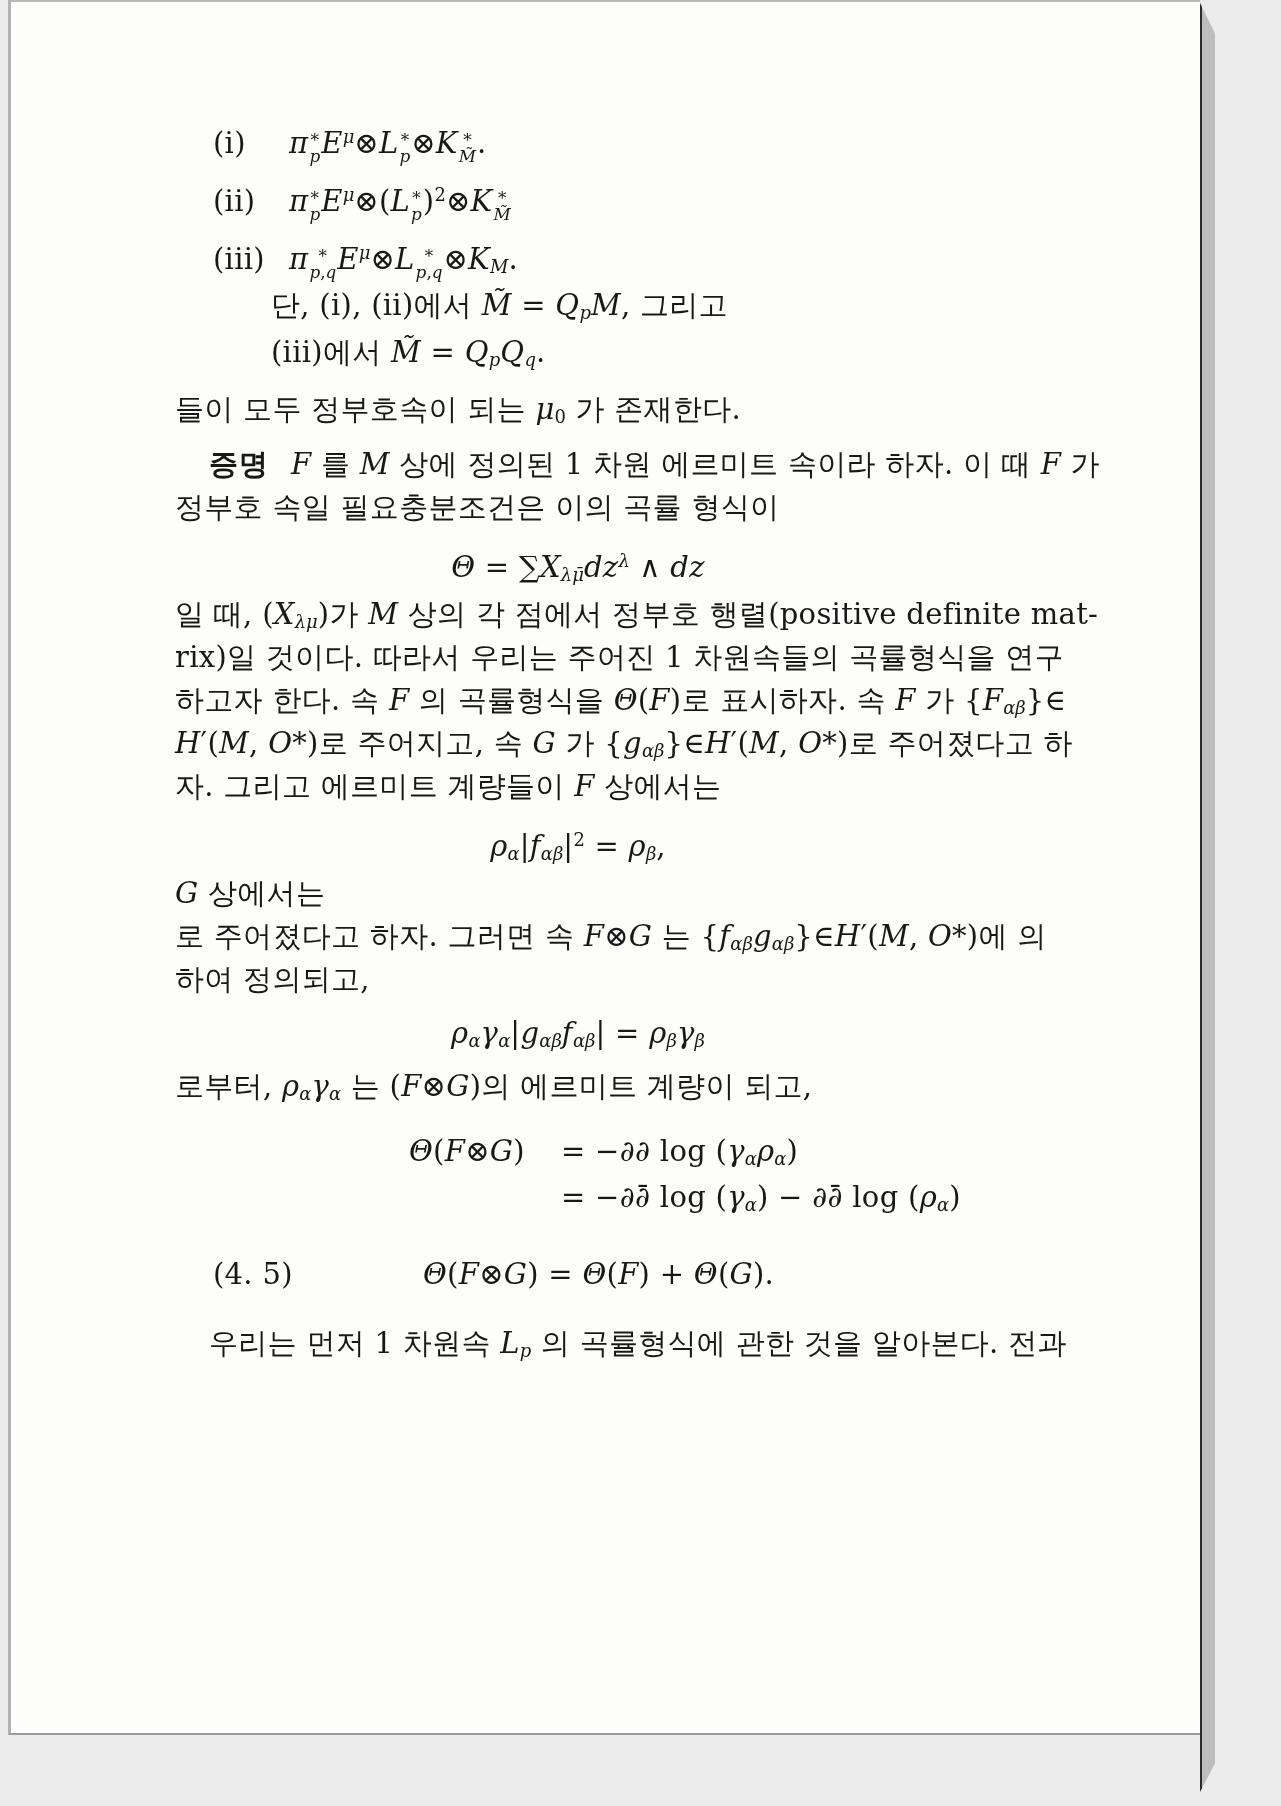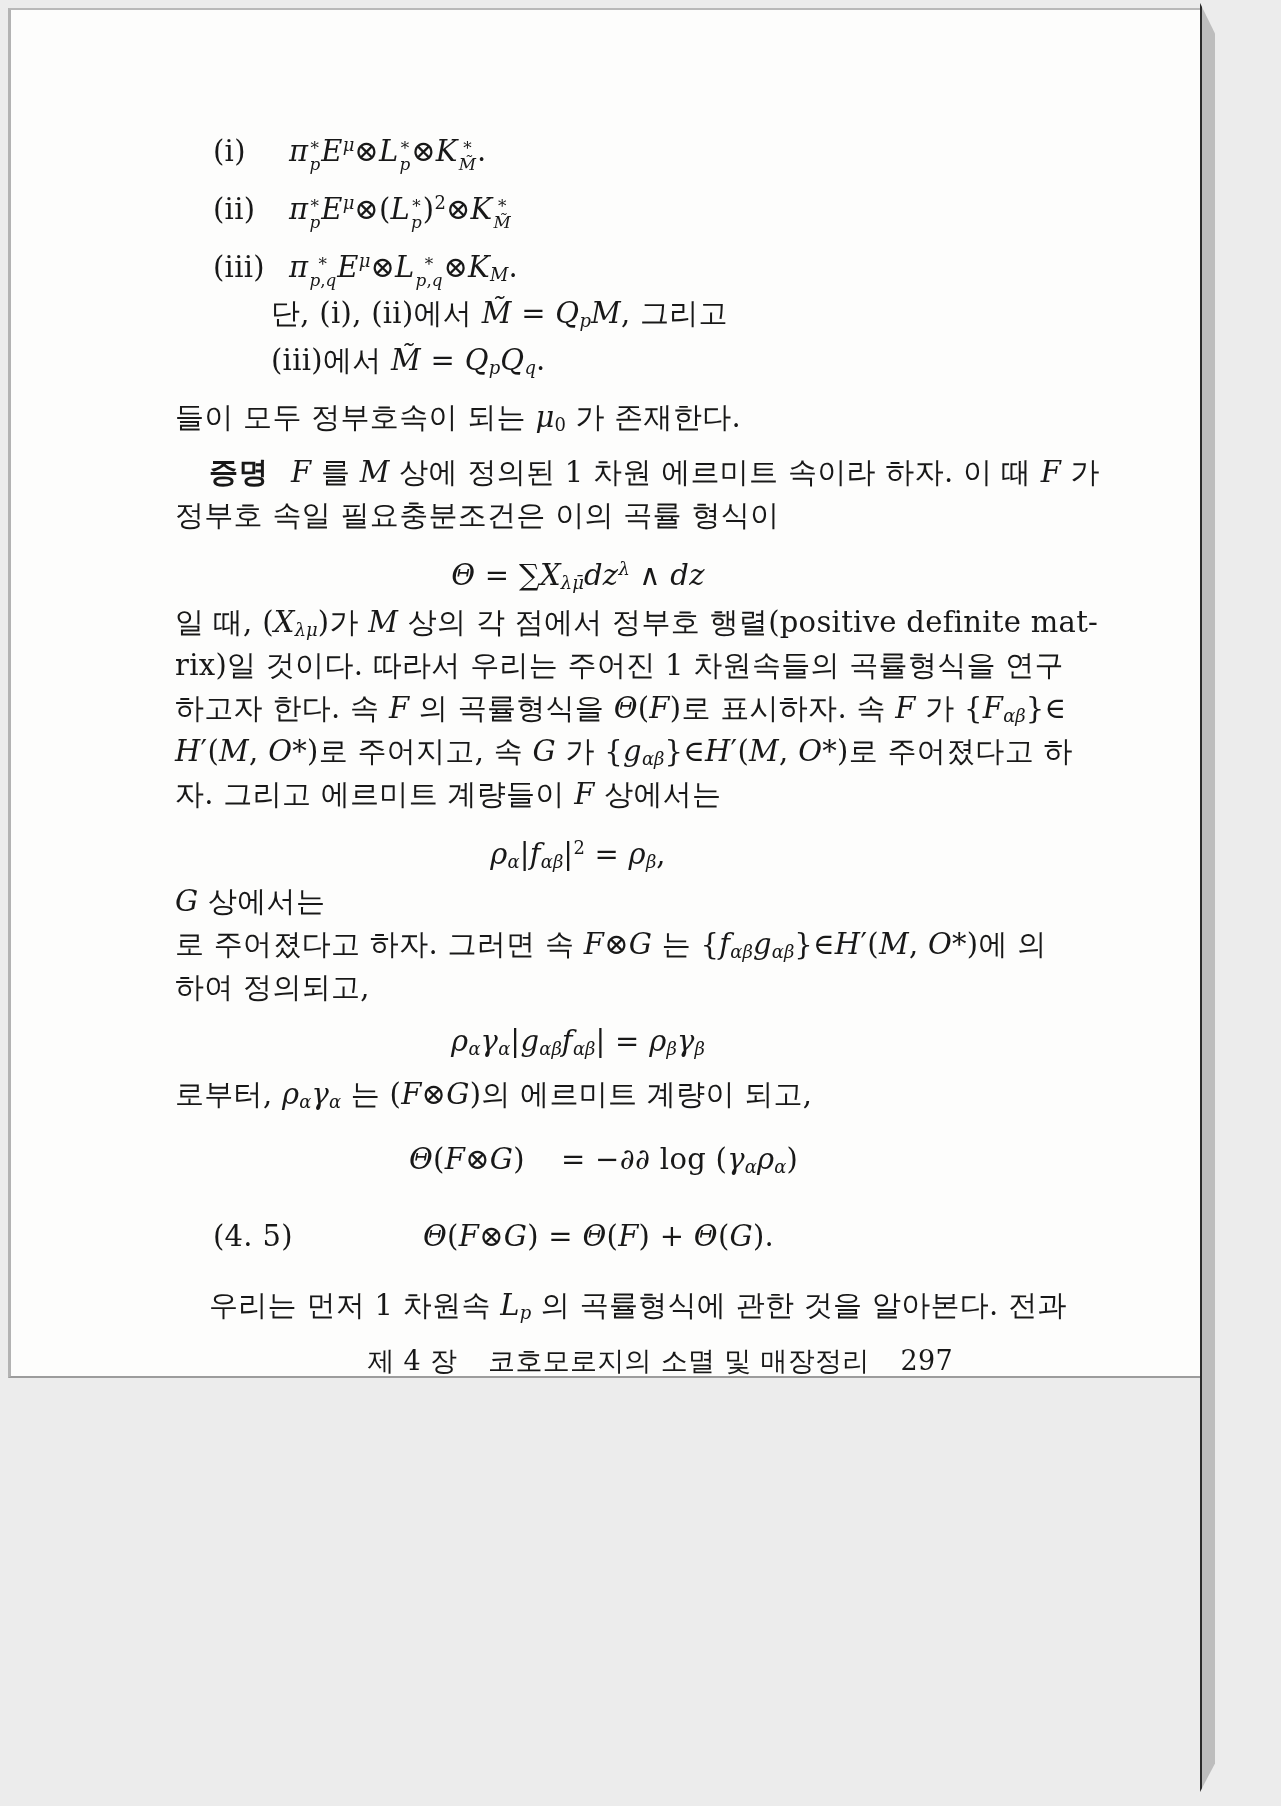--- a/index.html
+++ b/index.html
@@ -3,22 +3,22 @@
 <meta charset="utf-8">
 <style>
   html,body { margin:0; padding:0; }
   body {
     width:1281px; height:1806px; position:relative;
     background:#ececec;
     font-family:"DejaVu Serif","Liberation Serif",serif;
     color:#181818;
   }
   .page {
-    position:absolute; left:8px; top:8px;
-    width:1192px; height:1370px;
+    position:absolute; left:8px; top:0;
+    width:1192px; height:1735px;
     background:#fdfdfc;
     border-top:2px solid #b9b9b9;
     border-left:3px solid #b3b3b3;
     border-bottom:2px solid #9c9c9c;
     box-sizing:border-box;
     overflow:hidden;
   }
   .page-edge {
     position:absolute; left:1200px; top:3px;
     width:15px; height:1789px;
@@ -104,30 +104,28 @@
     <div class="line">하여 정의되고,</div>
 
     <div class="ceq"><i>ρ</i><sub><i>α</i></sub><i>γ</i><sub><i>α</i></sub>|<i>g</i><sub><i>αβ</i></sub><i>f</i><sub><i>αβ</i></sub>| = <i>ρ</i><sub><i>β</i></sub><i>γ</i><sub><i>β</i></sub></div>
 
     <div class="line">로부터, <i>ρ</i><sub><i>α</i></sub><i>γ</i><sub><i>α</i></sub> 는 (<i>F</i>⊗<i>G</i>)의 에르미트 계량이 되고,</div>
 
     <div class="big-gap">
       <div class="eqrow">
         <span class="eqlhs"><i>Θ</i>(<i>F</i>⊗<i>G</i>)</span><span>= −∂∂ log (<i>γ</i><sub><i>α</i></sub><i>ρ</i><sub><i>α</i></sub>)</span>
       </div>
+      <div class="eqrow indent2">
+        <span>= −∂∂̄ log (<i>γ</i><sub><i>α</i></sub>) − ∂∂̄ log (<i>ρ</i><sub><i>α</i></sub>)</span>
+      </div>
     </div>
 
 
     <div class="eq-numbered">
       <span class="eq-number">(4. 5)</span><span style="margin-left:50px;text-align:center;"><i>Θ</i>(<i>F</i>⊗<i>G</i>) = <i>Θ</i>(<i>F</i>) + <i>Θ</i>(<i>G</i>).</span>
     </div>
 
     <div class="line big-gap indent">우리는 먼저 1 차원속 <i>L</i><sub><i>p</i></sub> 의 곡률형식에 관한 것을 알아본다. 전과</div>
 
-    <div class="footer">
-      <span>제 4 장</span>
-      <span>코호모로지의 소멸 및 매장정리</span>
-      <span>297</span>
-    </div>
 
   </div>
 </div>
 <div class="page-edge"></div>
 
 </body></html>

